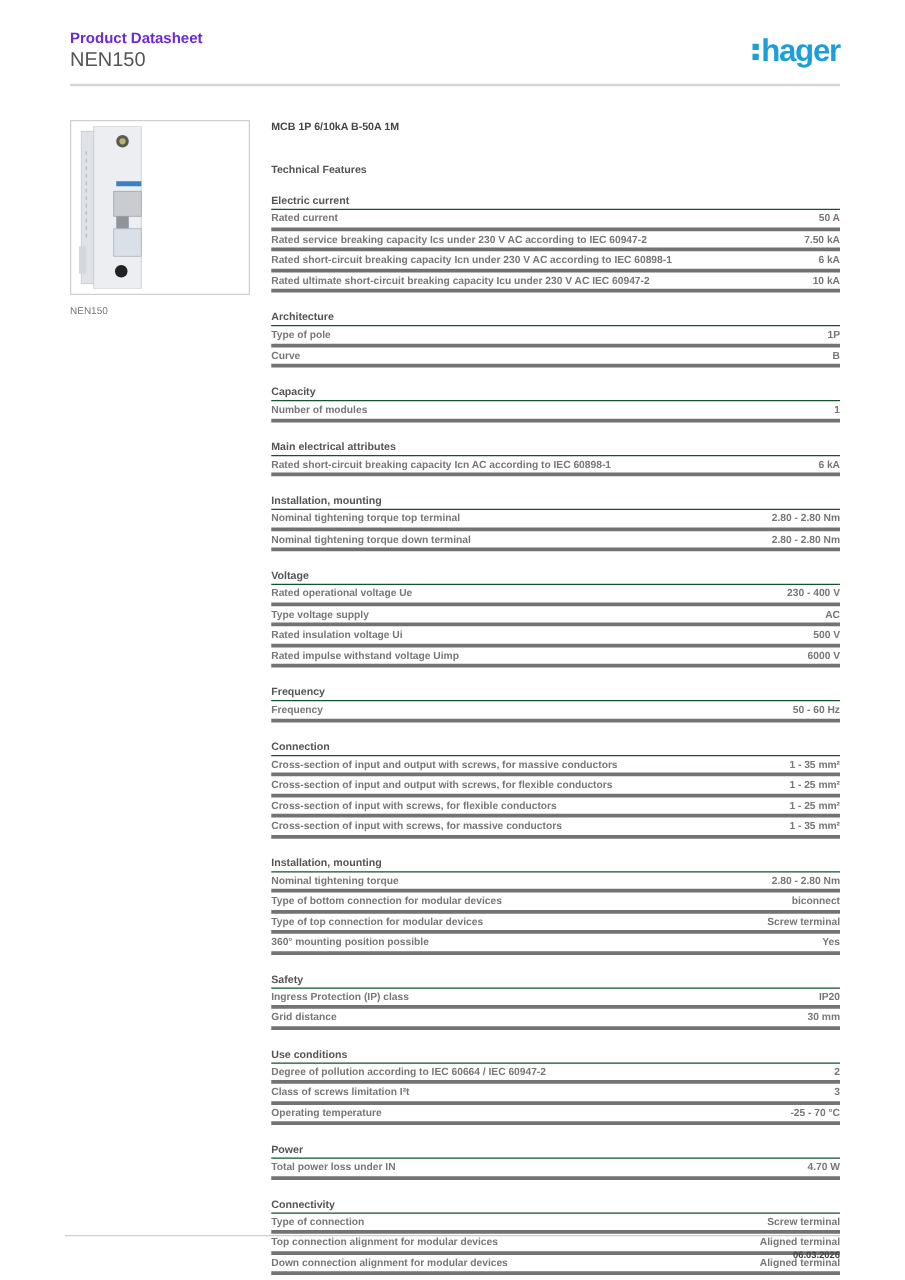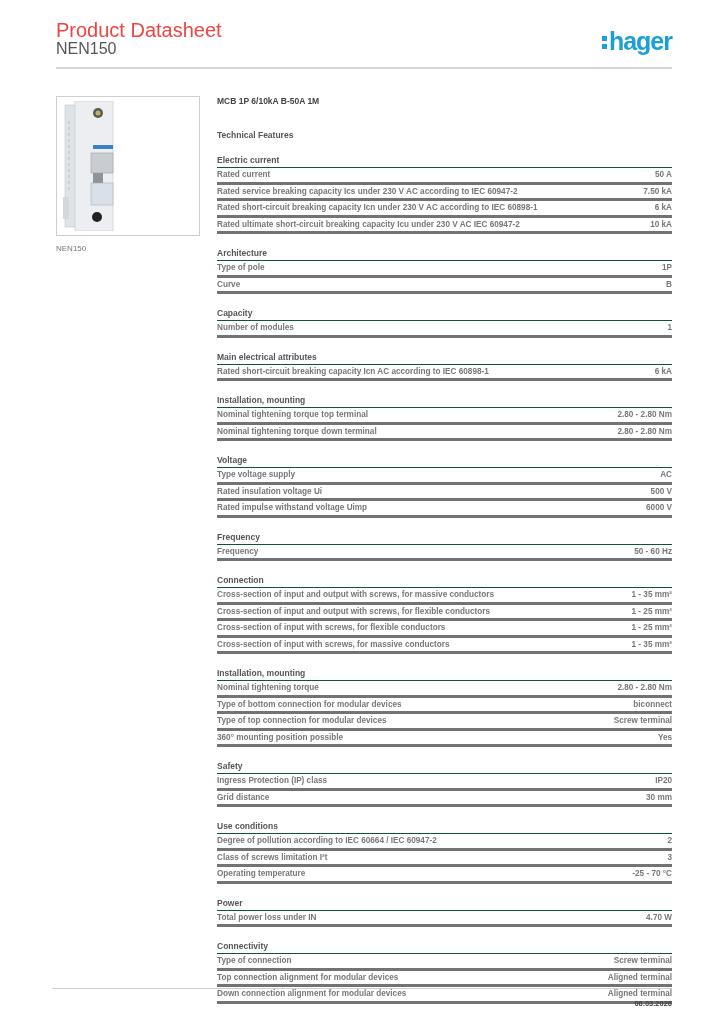--- a/index.html
+++ b/index.html
@@ -1,19 +1,19 @@
 <!DOCTYPE html>
 <html><head>
 <meta charset="utf-8">
 <style>
   html, body { margin: 0; padding: 0; background: #ffffff; }
   body { width: 724px; height: 1024px; position: relative; overflow: hidden;
          font-family: "Liberation Sans", sans-serif; color: #555; }
   .header { position: absolute; left: 56px; top: 20px; width: 616px; }
-  .doc-title { font-size: 20px; font-weight: normal; color: #ef4444; line-height: 20px; }
+  .doc-title { font-size: 12px; font-weight: bold; color: #6d28d9; line-height: 20px; }
   .doc-sub { font-size: 16px; color: #555; line-height: 18px; }
   .logo { position: absolute; right: 0; top: 7px; font-size: 25px; font-weight: bold; color: #1b9fd8; letter-spacing: -1px; }
   .logo .dots { display: inline-block; width: 5px; height: 16px; position: relative; margin-right: 2px; top: -1px; }
   .logo .dots:before, .logo .dots:after { content: ""; position: absolute; left: 0; width: 5px; height: 5px; background: #1b9fd8; }
   .logo .dots:before { top: 3px; }
   .logo .dots:after { top: 11px; }
   .header-rule { position: absolute; left: 56px; top: 67px; width: 616px; height: 2px; background: #d6d6d6; }
 
   .product-image { position: absolute; left: 56px; top: 96px; width: 144px; height: 140px; border: 1px solid #cfcfcf; box-sizing: border-box; background: #fff; }
   .mcb { position: absolute; left: 6px; top: 4px; width: 52px; height: 130px; }
@@ -115,20 +115,24 @@
           <span class="val">2.80 - 2.80 Nm</span>
         </div>
         <div class="row">
           <span class="lbl">Nominal tightening torque down terminal</span>
           <span class="val">2.80 - 2.80 Nm</span>
         </div>
       </div>
       <div class="section">
         <div class="section-title">Voltage</div>
         <div class="row">
+          <span class="lbl">Rated operational voltage Ue</span>
+          <span class="val">230 - 400 V</span>
+        </div>
+        <div class="row">
           <span class="lbl">Type voltage supply</span>
           <span class="val">AC</span>
         </div>
         <div class="row">
           <span class="lbl">Rated insulation voltage Ui</span>
           <span class="val">500 V</span>
         </div>
         <div class="row">
           <span class="lbl">Rated impulse withstand voltage Uimp</span>
           <span class="val">6000 V</span>

